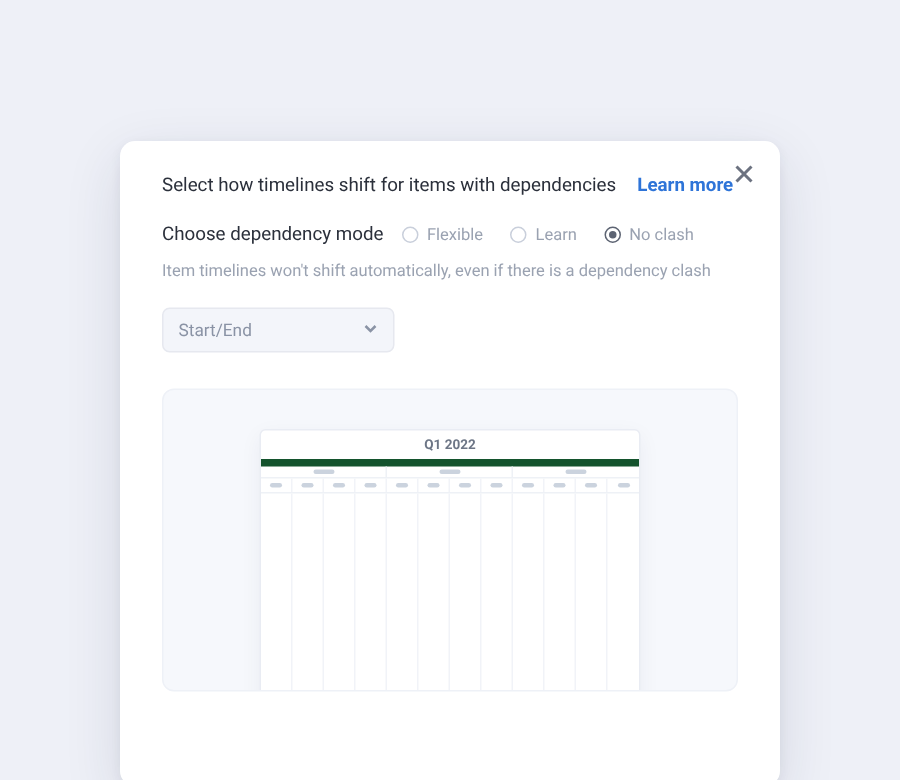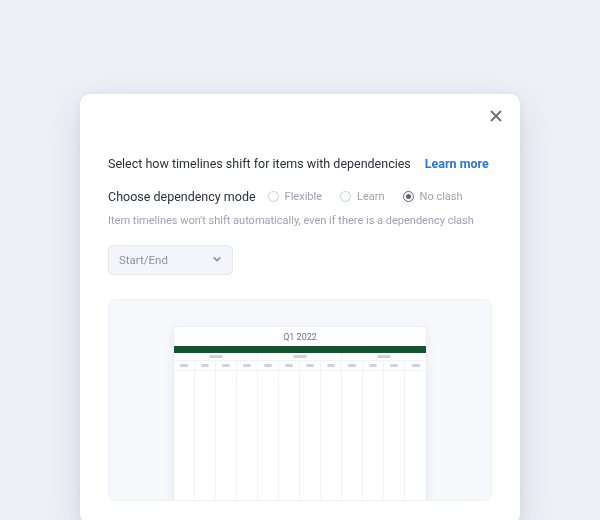--- a/index.html
+++ b/index.html
@@ -49,21 +49,20 @@
     font-weight:800;
     letter-spacing:-0.2px;
   }
   .subtitle{
     font-size:12.5px;
     color:var(--text);
     display:flex;
     align-items:center;
     gap:14px;
     margin-bottom:18px;
-    margin-top:40px;
   }
   .learn{
     color:var(--blue);
     cursor:pointer;
     font-weight:bold;
   }
   .row{
     display:flex;
     align-items:center;
     justify-content:flex-start;
@@ -94,21 +93,21 @@
     width:5px;height:5px;border-radius:50%;
     background:#5d6473;
   }
   .hint{
     font-size:11px;
     color:var(--light);
     margin:10px 0 18px 0;
   }
   .select{
     height:30px;
-    width:125px;
+    width:155px;
     background:var(--field);
     border:1px solid var(--border);
     border-radius:5px;
     display:flex;align-items:center;justify-content:space-between;
     padding:0 10px;
     font-size:11.5px;
     color:#8a93a5;
     cursor:pointer;
     box-sizing:border-box;
   }
@@ -131,21 +130,22 @@
     border-radius:4px 4px 0 0;
     box-shadow:0 4px 14px rgba(31,41,70,0.05);
     display:flex;flex-direction:column;
     overflow:hidden;
   }
   .sheet-title{
     text-align:center;
     font-size:9px;
     color:#6d7686;
     padding:5px 0 4px;
-    border-bottom:7px solid #14532d;
+    border-bottom:5px solid #14532d;
+    font-weight:bold;
   }
   .months-row{
     display:grid;
     grid-template-columns:repeat(3,1fr);
     border-bottom:1px solid #eef1f6;
     height:7px;
   }
   .months-row > div{
     border-right:1px solid #eef1f6;
     display:flex;align-items:center;justify-content:center;

